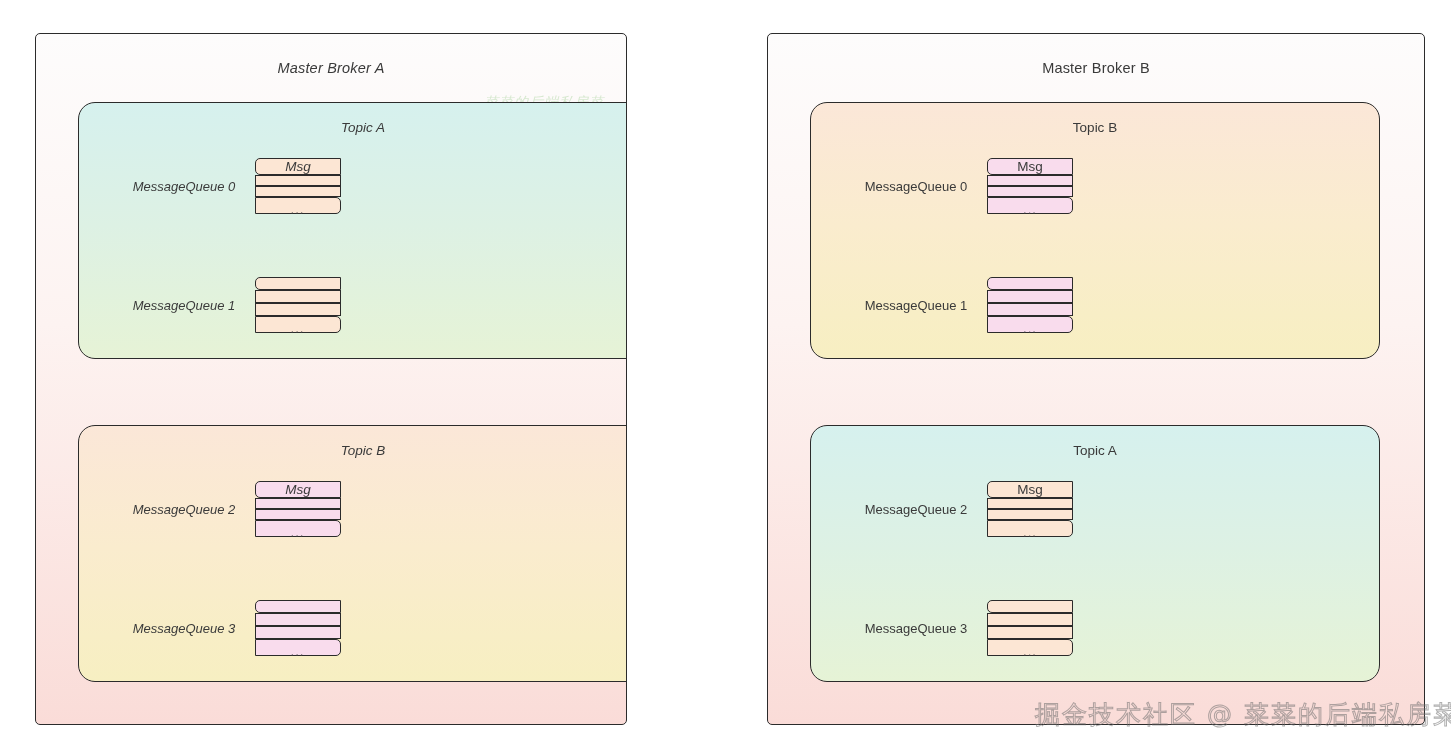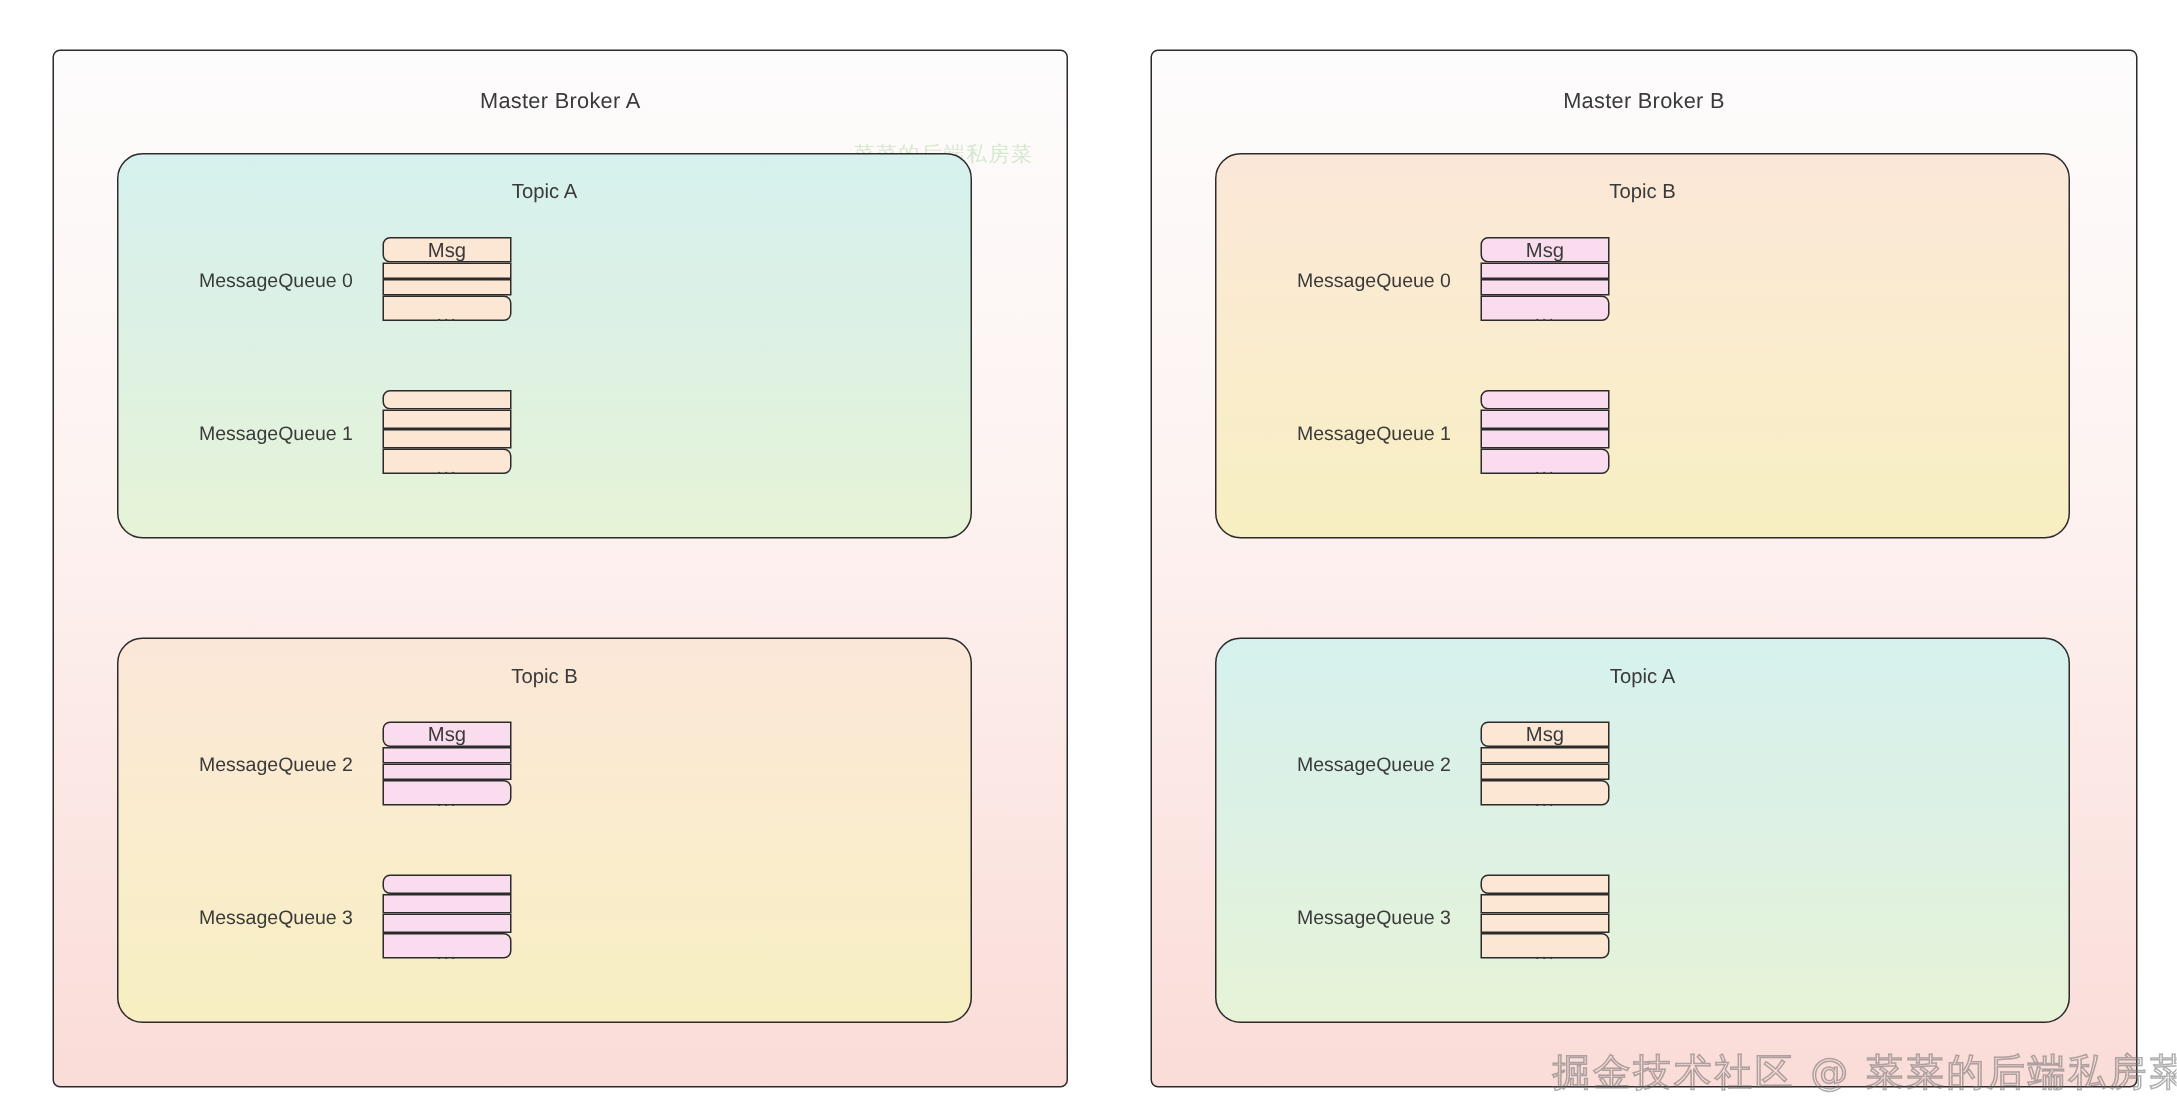--- a/index.html
+++ b/index.html
@@ -23,21 +23,21 @@
 
   
   .broker {
     position: absolute;
     box-sizing: border-box;
     border: 1.6px solid #2b2b2b;
     border-radius: 5px;
     background: linear-gradient(180deg, #fdfcfc 0%, #fdf3f1 42%, #fadcd8 100%);
     overflow: hidden;
   }
-  .broker-a { left: 35px;  top: 33px; width: 677px; height: 692px; }
+  .broker-a { left: 35px;  top: 33px; width: 592px; height: 692px; font-style: italic; }
   .broker-b { left: 767px; top: 33px; width: 658px; height: 692px; padding-left: 36px; }
 
   .broker-title {
     position: absolute;
     top: 26px;
     left: 0;
     right: 0;
     text-align: center;
     font-size: 14.5px;
     letter-spacing: .2px;
@@ -100,21 +100,21 @@
   
   .queue-row {
     position: absolute;
     height: 56px;
     left: 0;
     right: 0;
     display: flex;
     align-items: center;
   }
   .queue-row-0 { top: 55px; }
-  .queue-row-1 { top: 157px; }
+  .queue-row-1 { top: 174px; }
 
   .queue-label {
     position: absolute;
     left: 0;
     width: 210px;
     text-align: center;
     font-size: 13px;
     color: #3a3a3a;
     white-space: nowrap;
   }

